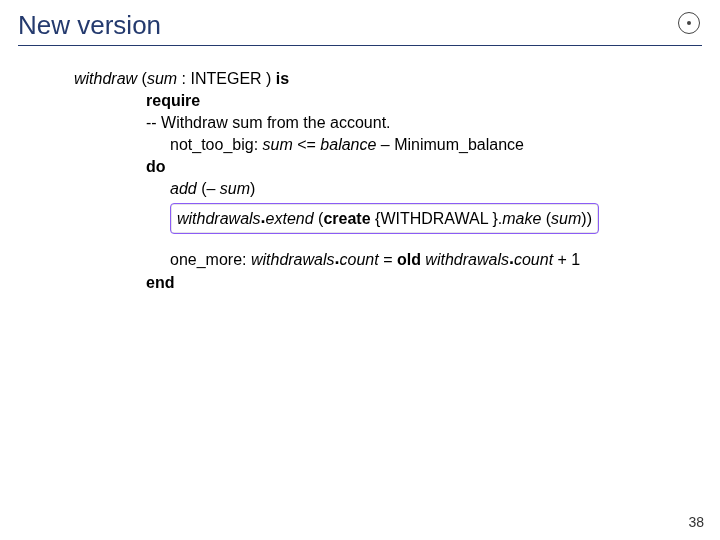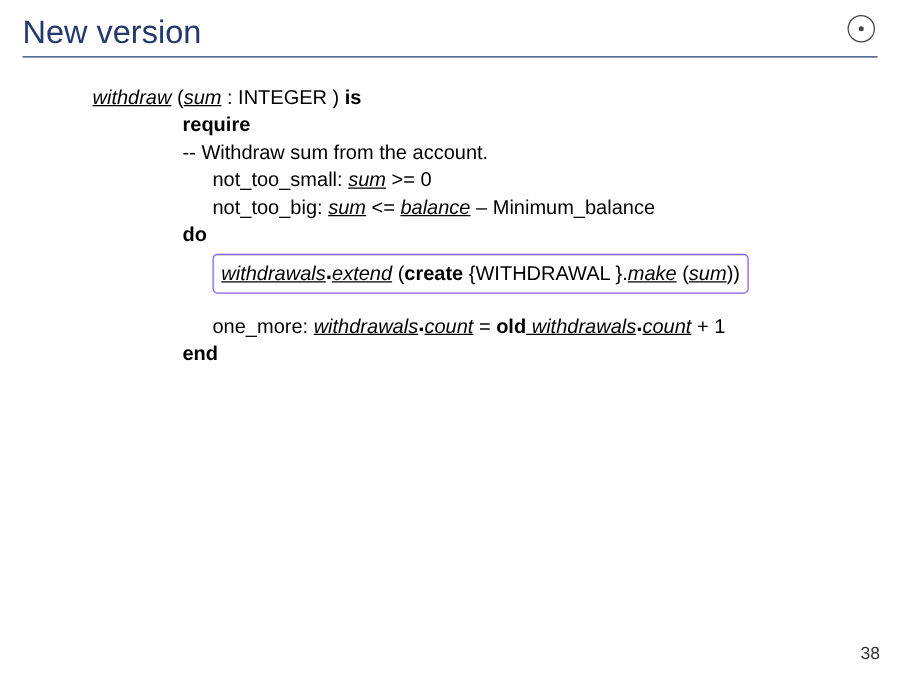--- a/index.html
+++ b/index.html
@@ -47,21 +47,21 @@
     margin: 22px 0 0 56px;
     font-family: "Trebuchet MS", Verdana, sans-serif;
     font-size: 16px;
     line-height: 1.38;
     color: #000;
     white-space: nowrap;
   }
   .ind1 { padding-left: 72px; }
   .ind2 { padding-left: 96px; }
   .kw { font-weight: bold; }
-  .it { font-style: italic; text-decoration: underline; }
+  .it { font-style: italic; }
   .dot { font-weight: bold; font-size: 18px; position: relative; top: -1px; }
   .highlight {
     border: 1px solid #8b5cf6;
     border-radius: 4px;
     padding: 2px 6px 2px 6px;
     display: inline-block;
     margin-top: 3px;
     margin-bottom: 3px;
     box-shadow: 0 0 0 0.5px #ccc inset;
   }
@@ -81,23 +81,23 @@
 <div class="slide">
   <div class="logo"></div>
   <div class="title">New version</div>
 
   <div class="code">
     <div>
       <span class="it">withdraw</span><span> (</span><span class="it">sum</span><span> : INTEGER )</span><span class="kw"> is</span>
     </div>
     <div class="ind1"><span class="kw">require</span></div>
     <div class="ind1"><span>-- Withdraw sum from the account.</span></div>
-    <div class="ind2"><span>not_too_small: </span><span class="it">sum</span><span> &gt;= 0</span></div>
     <div class="ind2"><span>not_too_big: </span><span class="it">sum</span><span> &lt;= </span><span class="it">balance</span><span> – Minimum_balance</span></div>
     <div class="ind1"><span class="kw">do</span></div>
+    <div class="ind2"><span class="it">add</span><span> (– </span><span class="it">sum</span><span>)</span></div>
     <div class="ind2">
       <span class="highlight"><span class="it">withdrawals</span><span class="dot">.</span><span class="it">extend</span><span> (</span><span class="kw">create</span><span> {WITHDRAWAL }.</span><span class="it">make</span><span> (</span><span class="it">sum</span><span>))</span></span>
     </div>
     <div class="gap"></div>
     <div class="ind2"><span>one_more: </span><span class="it">withdrawals</span><span class="dot">.</span><span class="it">count</span><span> = </span><span class="kw">old</span><span class="it"> withdrawals</span><span class="dot">.</span><span class="it">count</span><span> + 1</span></div>
     <div class="ind1"><span class="kw">end</span></div>
   </div>
 
   <div class="pagenum">38</div>
 </div>

